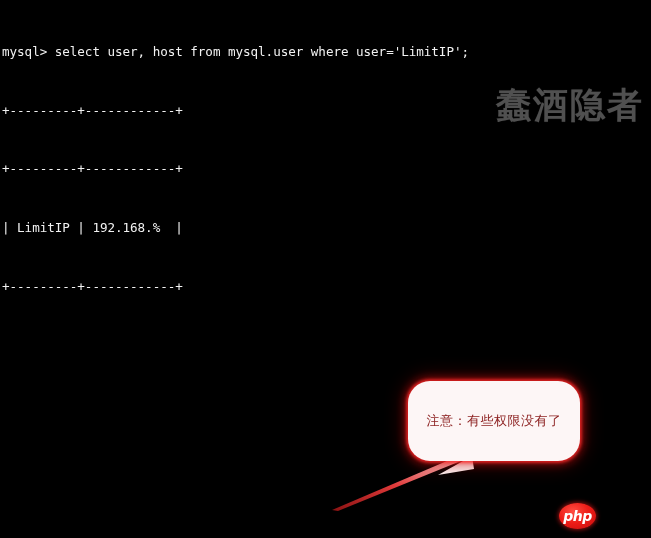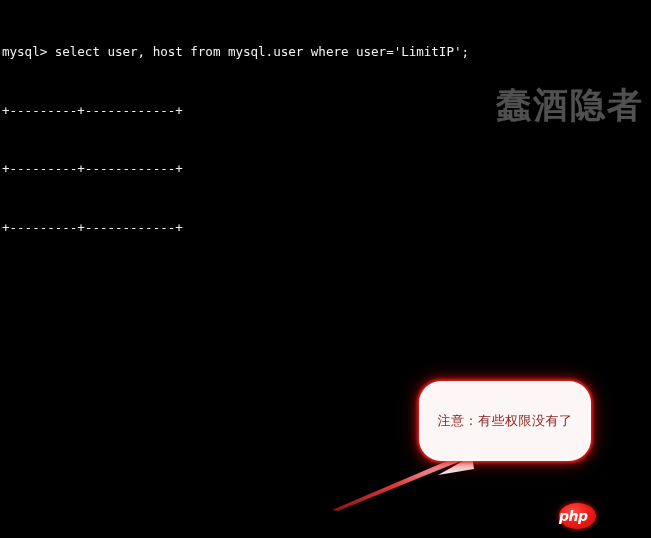--- a/index.html
+++ b/index.html
@@ -65,21 +65,21 @@
     top: 450px;
     width: 140px;
     height: 62px;
     z-index: 4;
     pointer-events: none;
   }
 
   
   #callout {
     position: absolute;
-    left: 419px;
+    left: 408px;
     top: 381px;
     width: 172px;
     height: 80px;
     background: #fdf6f6;
     border-radius: 22px;
     box-shadow:
       0 0 3px 2px rgba(255, 40, 40, 0.75),
       0 0 9px 4px rgba(220, 20, 20, 0.45),
       0 0 18px 7px rgba(170, 10, 10, 0.25);
     z-index: 6;
@@ -110,40 +110,42 @@
     left: 559px;
     top: 503px;
     width: 37px;
     height: 26px;
     border-radius: 50%;
     background: radial-gradient(ellipse at 38% 32%, #ff4d42 0%, #ec1c17 48%, #c70d0d 100%);
     box-shadow: 0 0 4px 1px rgba(255, 30, 30, 0.55);
     z-index: 7;
     display: flex;
     align-items: center;
+    justify-content: center;
   }
   #php-logo-text {
     color: #ffffff;
     font-family: "DejaVu Sans", "Liberation Sans", sans-serif;
     font-size: 14px;
     font-weight: 700;
     font-style: italic;
     line-height: 1;
     letter-spacing: -0.5px;
   }
 </style>
 </head>
 <body>
 
 <div id="screen">
 
   <div id="terminal">
     <div class="ln">mysql&gt; select user, host from mysql.user where user='LimitIP';</div>
     <div class="ln">+---------+------------+</div>
     <div class="ln">+---------+------------+</div>
+    <div class="ln">| LimitIP | 192.168.%  |</div>
     <div class="ln">+---------+------------+</div>
     <div class="ln"></div>
     
     
     
     
     
     
     
     

